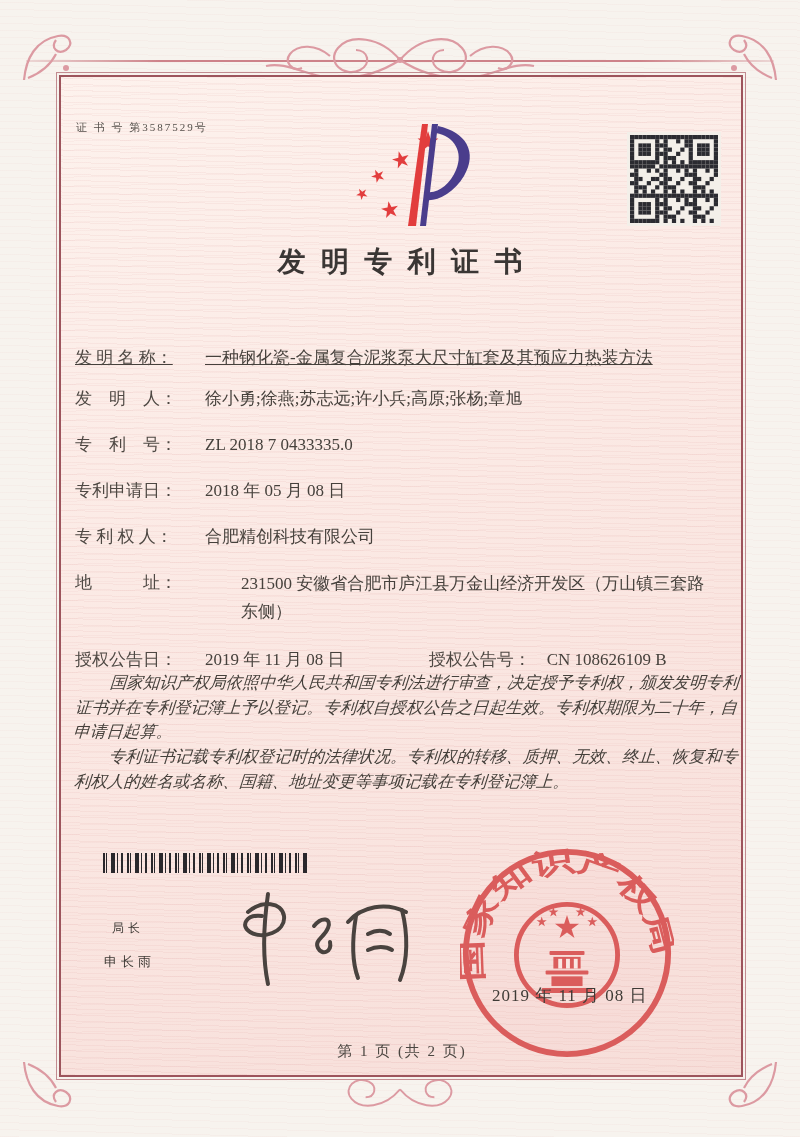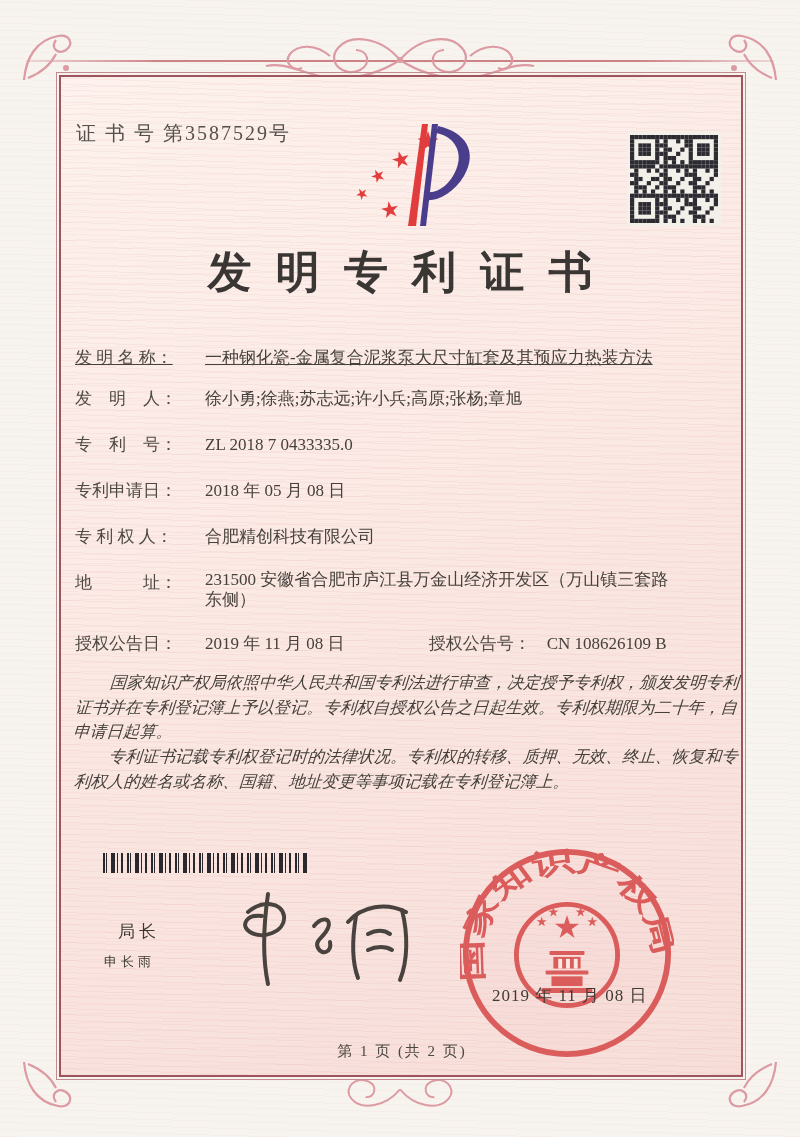--- a/index.html
+++ b/index.html
@@ -22,42 +22,42 @@
   
   .frame{position:absolute;left:56px;top:72px;width:688px;height:1006px;
          border:1px solid #c28b90;z-index:3;}
   .frame-inner{position:absolute;inset:2px;border:2px solid #9d545c;
          background:
            repeating-linear-gradient(2deg, rgba(216,140,140,0.10) 0 1px, rgba(255,255,255,0) 1px 6px),
            repeating-linear-gradient(-1deg, rgba(216,140,140,0.07) 0 1px, rgba(255,255,255,0) 1px 9px),
            linear-gradient(155deg,#fdf2ed 0%,#fbe9e4 45%,#f7ded9 100%);}
   
   .content{position:absolute;inset:0;z-index:4;}
-  .cert-no{position:absolute;left:76px;top:120px;font-size:20px;letter-spacing:2px;color:#55504b;}
+  .cert-no{position:absolute;left:76px;top:120px;font-size:11px;letter-spacing:2px;color:#55504b;}
   .logo{position:absolute;left:338px;top:114px;}
   .qr{position:absolute;left:627px;top:132px;width:94px;height:94px;background:#f3efe9;
       display:flex;align-items:center;justify-content:center;}
   .title{position:absolute;left:0;right:0;top:243px;text-align:center;
-         font-size:44px;font-weight:bold;color:#3a3634;letter-spacing:.55em;text-indent:.55em;}
+         font-size:28px;font-weight:bold;color:#3a3634;letter-spacing:.55em;text-indent:.55em;}
   .fields{position:absolute;left:75px;top:345px;width:662px;font-size:17px;color:#46413c;}
   .row{display:flex;line-height:25px;margin-bottom:21px;}
   .row.first{margin-bottom:16px;text-decoration:underline;}
-  .row.addr .fvalue{max-width:478px;line-height:20px;}
+  .row.addr .fvalue{max-width:478px;line-height:28px;margin-left:36px;}
   .flabel{flex:0 0 130px;white-space:pre;color:#4e4843;}
   .fvalue{flex:1;}
   .grant .flabel2{flex:0 0 118px;margin-left:84px;white-space:pre;color:#4e4843;}
   .grant .fvalue, .grant .fvalue2{flex:0 0 auto;}
   .body-text{position:absolute;left:75px;top:671px;width:662px;font-size:16.5px;
              line-height:24.6px;color:#45403b;text-align:justify;}
   .body-text p{margin:0;text-indent:2em;font-style:italic;transform:skewX(-4deg);}
   .barcode{position:absolute;left:103px;top:853px;width:205px;height:20px;
      background:repeating-linear-gradient(90deg,#2a282c 0 2px,transparent 2px 3px,#2a282c 3px 4px,
        transparent 4px 8px,#2a282c 8px 12px,transparent 12px 14px,#2a282c 14px 15px,
        transparent 15px 18px,#2a282c 18px 20px,transparent 20px 24px);}
-  .director-title{position:absolute;left:118px;top:920px;font-size:17px;letter-spacing:4px;color:#3d3934;}
+  .director-title{position:absolute;left:112px;top:920px;font-size:12px;letter-spacing:4px;color:#3d3934;}
   .director-name{position:absolute;left:104px;top:953px;font-size:13px;letter-spacing:4px;color:#3d3934;}
   .signature{position:absolute;left:205px;top:882px;}
   .seal{position:absolute;left:460px;top:846px;opacity:.92;}
   .seal-date{position:absolute;left:492px;top:984px;font-size:17px;letter-spacing:1px;color:#3f3b36;z-index:5;}
   .page-num{position:absolute;left:4px;right:0;top:1042px;text-align:center;font-size:15px;
             letter-spacing:2px;color:#4b4641;}
   .back-note{position:absolute;left:0;right:0;top:1154px;text-align:center;font-size:16.5px;
              letter-spacing:3px;color:#4a453f;font-style:italic;}
 </style>
 </head>

